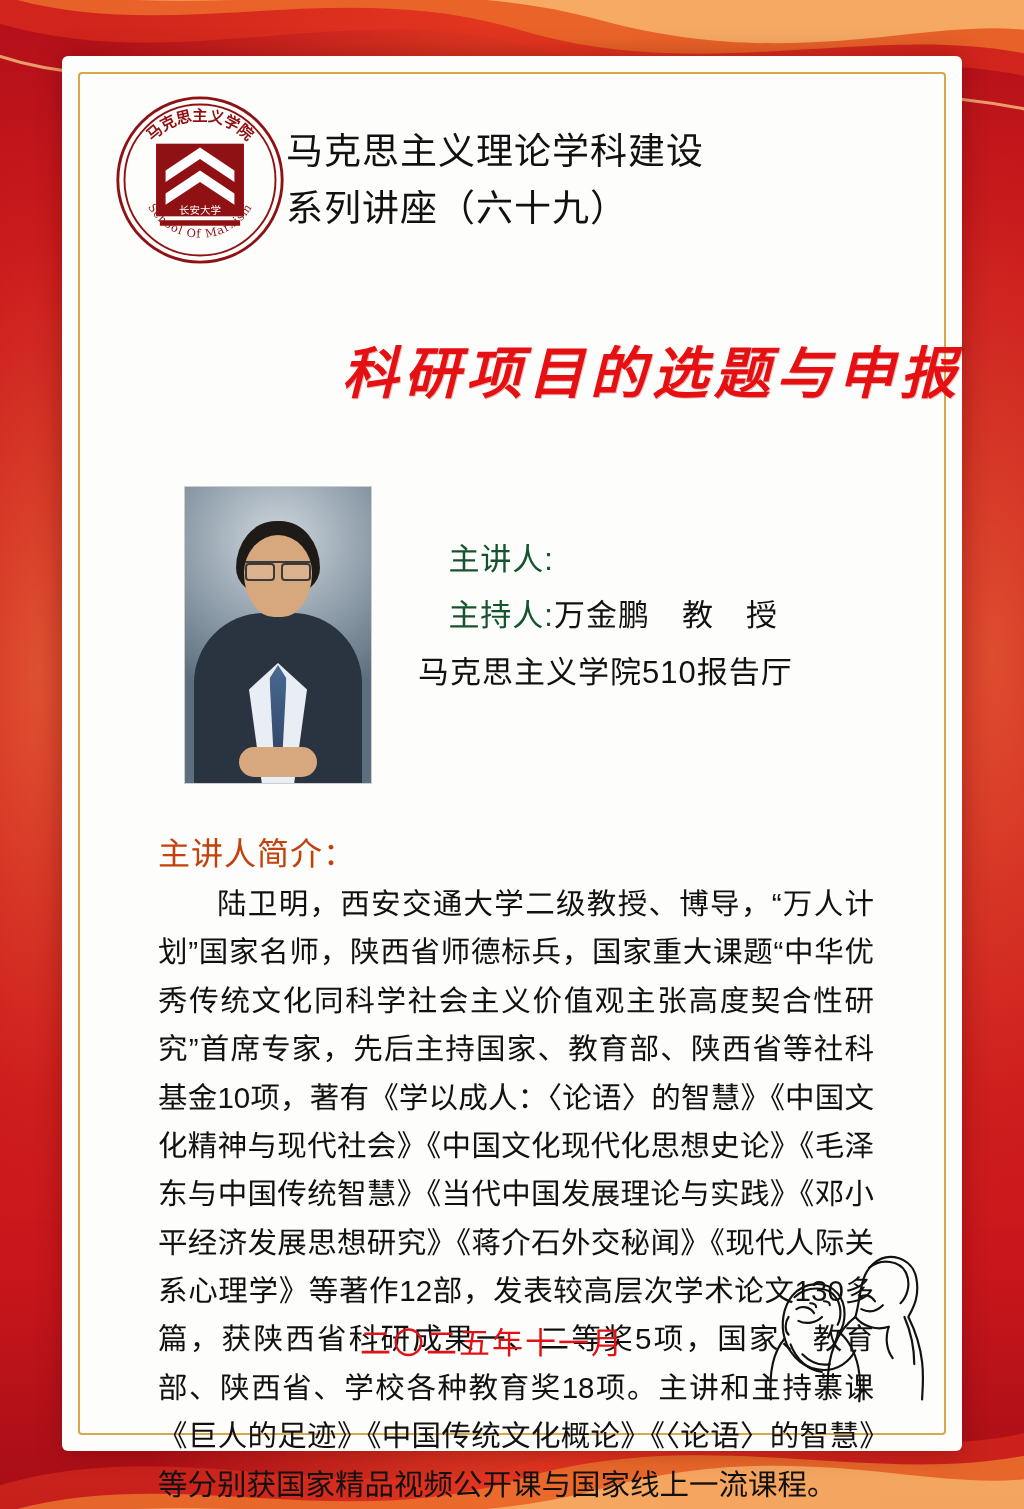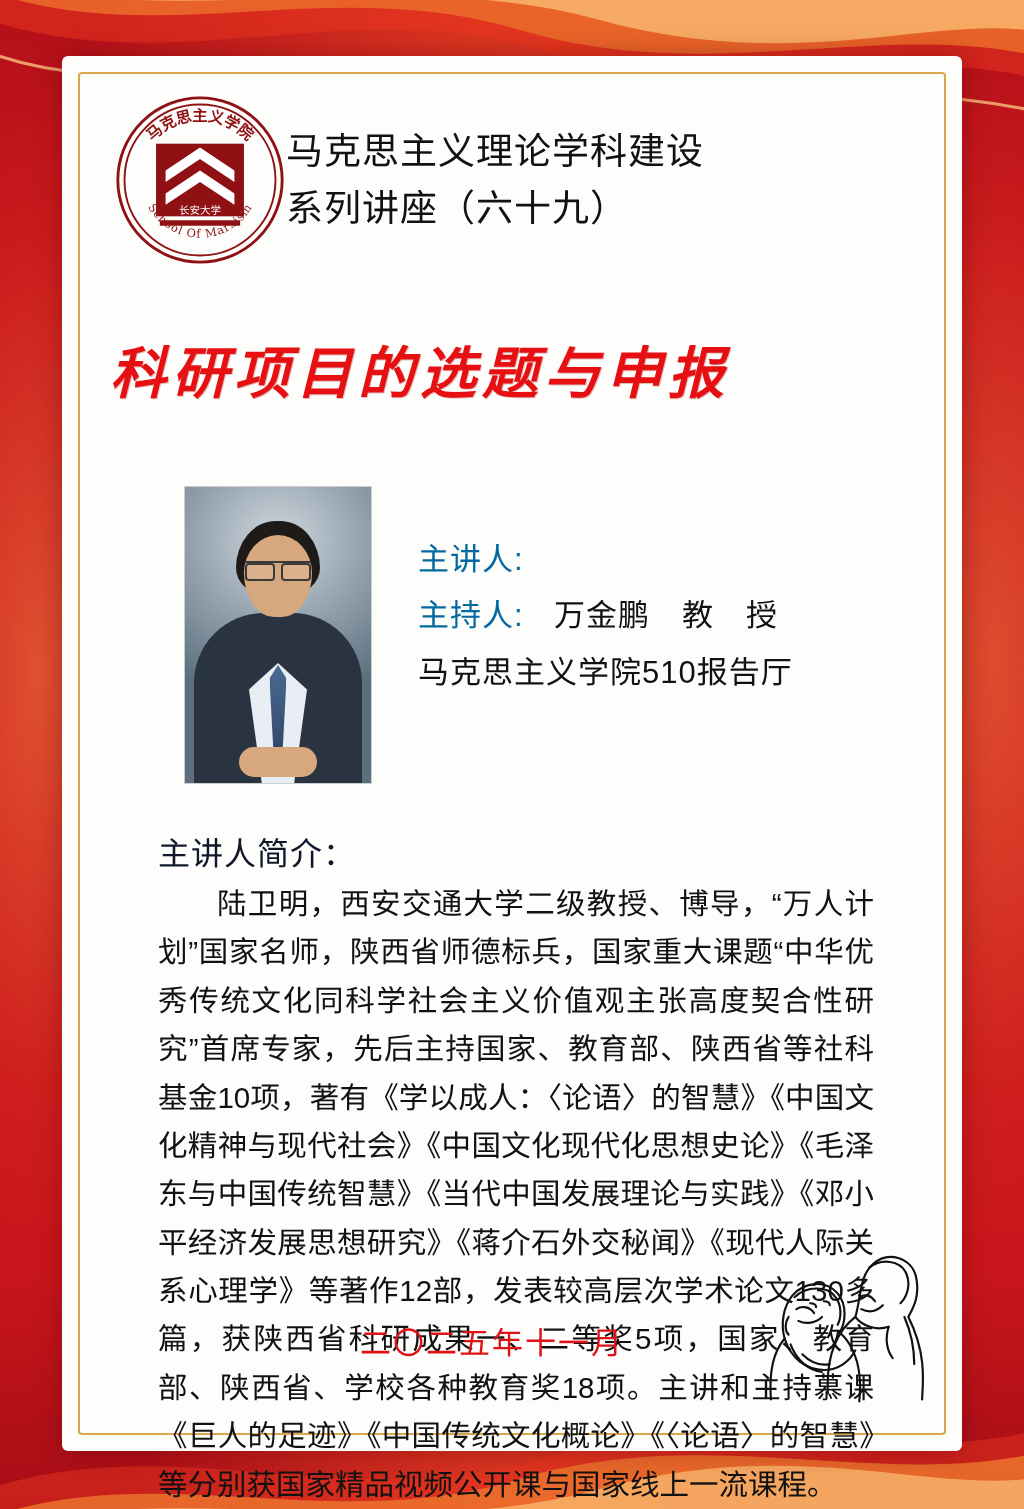--- a/index.html
+++ b/index.html
@@ -91,29 +91,28 @@
     font-weight: normal;
     line-height: 1.55;
     letter-spacing: 1px;
     padding-right: 60px;
   }
 
   
   .main-title {
     position: absolute;
     left: 0; top: 272px; width: 100%;
-    text-align: left;
+    text-align: right;
     color: #e60f12;
     font-family: "DejaVu Serif", "Liberation Serif", serif;
     font-size: 56px;
     font-weight: bold;
     font-style: italic;
     letter-spacing: 6px;
     text-shadow: 1px 1px 0 rgba(150,0,0,0.25);
-    padding-left: 48px;
   }
 
   
   .info-row {
     position: absolute;
     left: 0; top: 430px; width: 100%;
     display: flex;
     align-items: flex-start;
   }
   .portrait {
@@ -197,38 +196,39 @@
     flex: 1 1 auto;
   }
   .detail-line {
     display: flex;
     align-items: baseline;
     font-size: 31px;
     line-height: 1.82;
     white-space: nowrap;
   }
   .detail-label {
-    color: #0369a1;
+    color: #14532d;
     font-weight: 500;
     width: 136px;
     flex: 0 0 auto;
     letter-spacing: 1px;
+    text-align: right;
   }
   .detail-value {
     color: #111;
     letter-spacing: 1px;
   }
 
   
   .bio-title {
     position: absolute;
     left: 96px;
     top: 772px;
     font-size: 32px;
-    color: #0f172a;
+    color: #c2410c;
     letter-spacing: 1px;
   }
   .bio-body {
     position: absolute;
     left: 96px;
     right: 88px;
     top: 824px;
     font-size: 29.5px;
     line-height: 1.64;
     color: #111;

